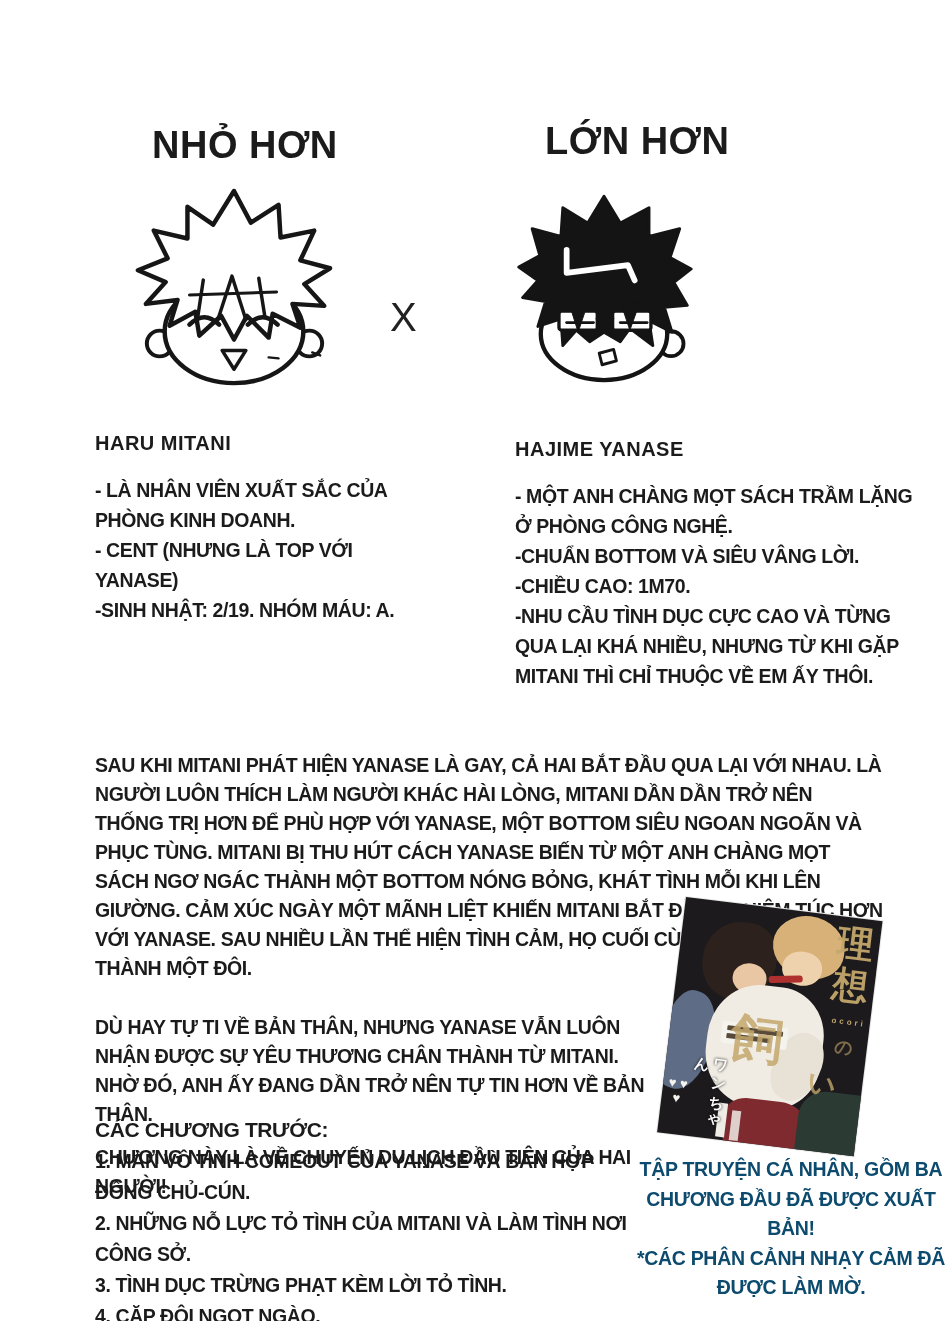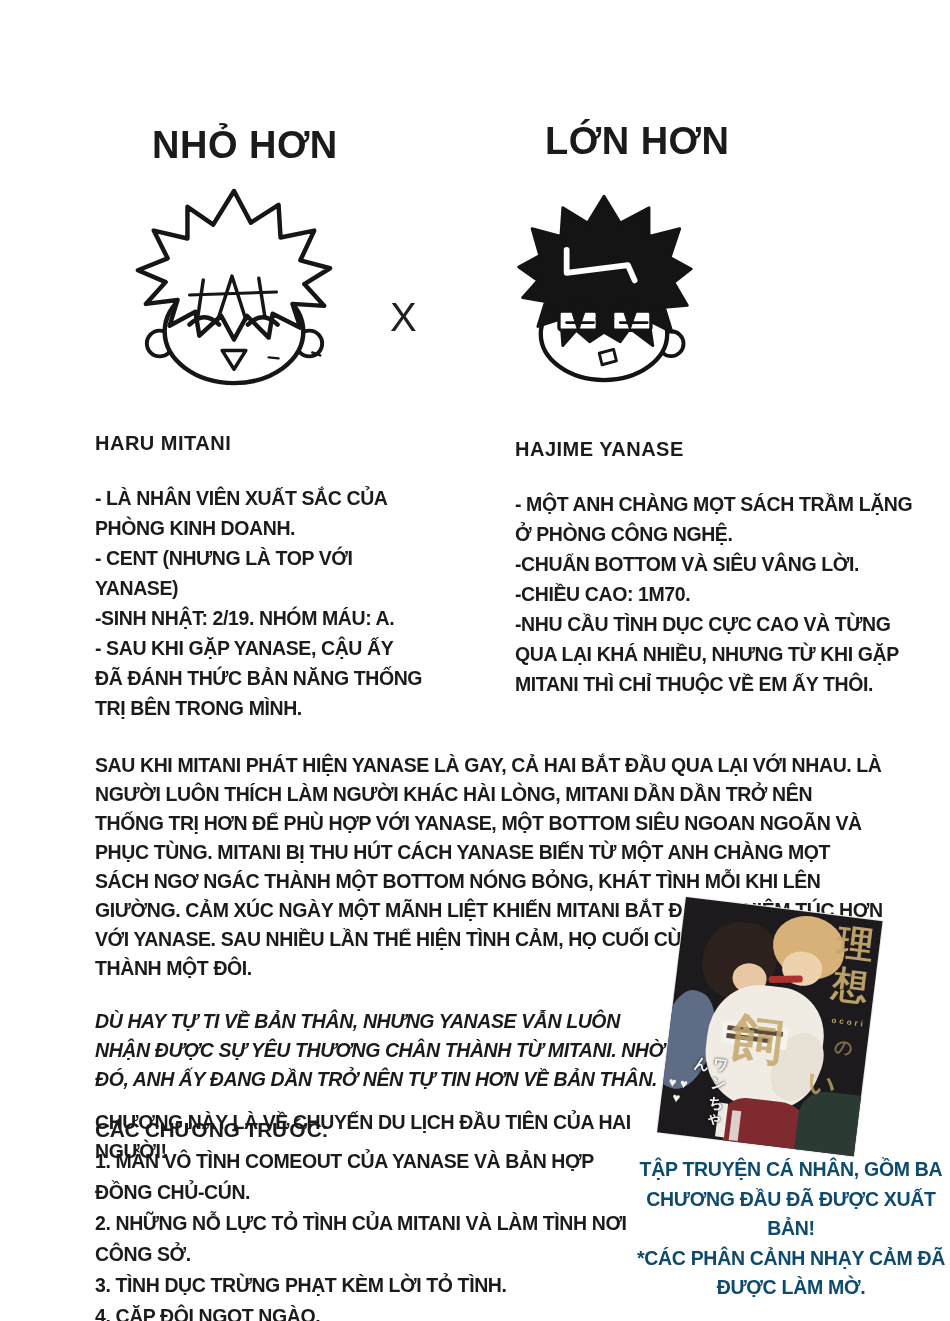--- a/index.html
+++ b/index.html
@@ -9,21 +9,21 @@
     background:#ffffff;
     font-family:"Liberation Sans", sans-serif;
     color:#1b1b1b;
     overflow:hidden;
   }
   .abs{position:absolute;}
   .comic{font-weight:700;letter-spacing:-0.4px;}
   .title{font-size:38px;font-weight:700;letter-spacing:0.5px;white-space:nowrap;}
   .xsep{font-size:40px;font-weight:400;color:#222;}
   .pname{font-size:20px;font-weight:700;letter-spacing:0.5px;}
-  .bullets{margin-top:28px;font-size:19.5px;line-height:30px;}
+  .bullets{margin-top:20px;font-size:19.5px;line-height:30px;}
   .bullets div{margin:0;}
   .story-head,.chap-head{font-size:21px;font-weight:700;}
   .para{font-size:19.5px;line-height:29px;margin-top:14px;}
   .chap-items{font-size:19.5px;line-height:31px;margin-top:4px;}
   .pubnote{
     width:316px;text-align:center;
     font-size:19.5px;line-height:29.5px;font-weight:700;
     color:#0c4a6e;letter-spacing:-0.3px;
   }
   
@@ -118,37 +118,36 @@
       </g>
     </svg>
   </div>
 
   <div class="abs comic" style="left:95px;top:432px;width:330px;">
     <div class="pname">HARU MITANI</div>
     <div class="bullets">
       <div>- LÀ NHÂN VIÊN XUẤT SẮC CỦA PHÒNG KINH DOANH.</div>
       <div>- CENT (NHƯNG LÀ TOP VỚI YANASE)</div>
       <div>-SINH NHẬT: 2/19. NHÓM MÁU: A.</div>
-      <div>- SAU KHI GẶP YANASE, CẬU ẤY ĐÃ ĐÁNH THỨC BẢN NĂNG THỐNG TRỊ BÊN TRONG MÌNH.</div>
     </div>
   </div>
 
   <div class="abs comic" style="left:515px;top:438px;width:400px;">
     <div class="pname">HAJIME YANASE</div>
     <div class="bullets">
       <div>- MỘT ANH CHÀNG MỌT SÁCH TRẦM LẶNG Ở PHÒNG CÔNG NGHỆ.</div>
       <div>-CHUẨN BOTTOM VÀ SIÊU VÂNG LỜI.</div>
       <div>-CHIỀU CAO: 1M70.</div>
       <div>-NHU CẦU TÌNH DỤC CỰC CAO VÀ TỪNG QUA LẠI KHÁ NHIỀU, NHƯNG TỪ KHI GẶP MITANI THÌ CHỈ THUỘC VỀ EM ẤY THÔI.</div>
     </div>
   </div>
 
   <div class="abs comic" style="left:95px;top:737px;width:790px;">
     <div class="para" style="width:790px;">SAU KHI MITANI PHÁT HIỆN YANASE LÀ GAY, CẢ HAI BẮT ĐẦU QUA LẠI VỚI NHAU. LÀ NGƯỜI LUÔN THÍCH LÀM NGƯỜI KHÁC HÀI LÒNG, MITANI DẦN DẦN TRỞ NÊN THỐNG TRỊ HƠN ĐỂ PHÙ HỢP VỚI YANASE, MỘT BOTTOM SIÊU NGOAN NGOÃN VÀ PHỤC TÙNG. MITANI BỊ THU HÚT CÁCH YANASE BIẾN TỪ MỘT ANH CHÀNG MỌT SÁCH NGƠ NGÁC THÀNH MỘT BOTTOM NÓNG BỎNG, KHÁT TÌNH MỖI KHI LÊN GIƯỜNG. CẢM XÚC NGÀY MỘT MÃNH LIỆT KHIẾN MITANI BẮT ĐẦU NGHIÊM TÚC HƠN VỚI YANASE. SAU NHIỀU LẦN THỂ HIỆN TÌNH CẢM, HỌ CUỐI CÙNG ĐÃ CHÍNH THỨC THÀNH MỘT ĐÔI.</div>
-    <div class="para" style="width:572px;margin-top:24px;font-style:italic;">DÙ HAY TỰ TI VỀ BẢN THÂN, NHƯNG YANASE VẪN LUÔN NHẬN ĐƯỢC SỰ YÊU THƯƠNG CHÂN THÀNH TỪ MITANI. NHỜ ĐÓ, ANH ẤY ĐANG DẦN TRỞ NÊN TỰ TIN HƠN VỀ BẢN THÂN.</div>
+    <div class="para" style="width:572px;margin-top:30px;">DÙ HAY TỰ TI VỀ BẢN THÂN, NHƯNG YANASE VẪN LUÔN NHẬN ĐƯỢC SỰ YÊU THƯƠNG CHÂN THÀNH TỪ MITANI. NHỜ ĐÓ, ANH ẤY ĐANG DẦN TRỞ NÊN TỰ TIN HƠN VỀ BẢN THÂN.</div>
     <div class="para" style="width:572px;">CHƯƠNG NÀY LÀ VỀ CHUYẾN DU LỊCH ĐẦU TIÊN CỦA HAI NGƯỜI!</div>
   </div>
 
   <div class="abs" style="left:686px;top:897px;">
     <div class="cover">
       <div class="cv-sleeve"></div>
       <div class="cv-darkhair"></div>
       <div class="cv-face2"></div>
       <div class="cv-blondehair"></div>
       <div class="cv-blondeface"></div>

